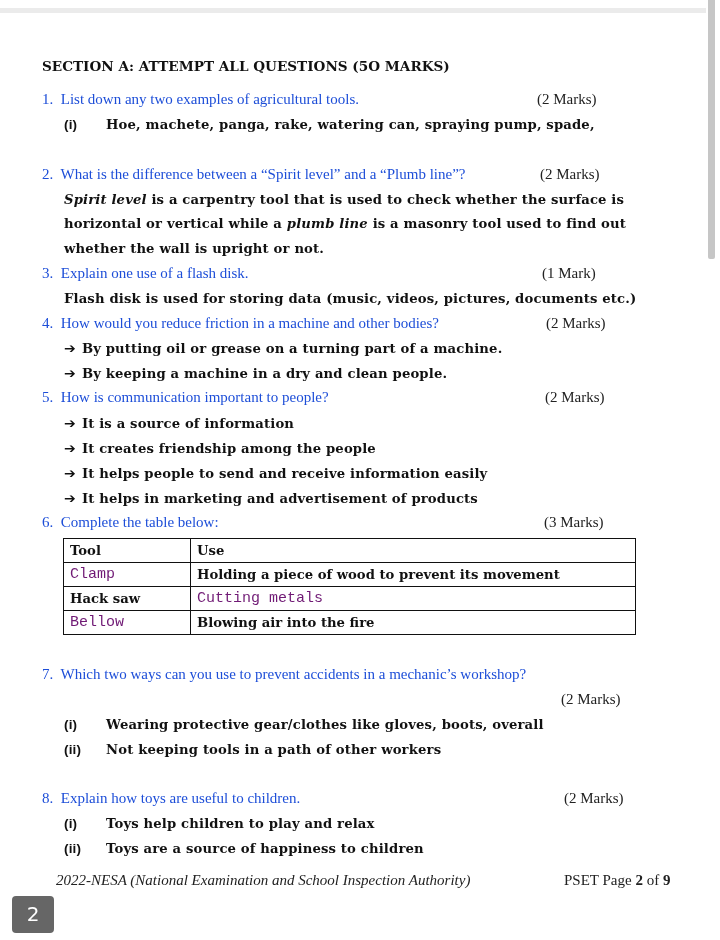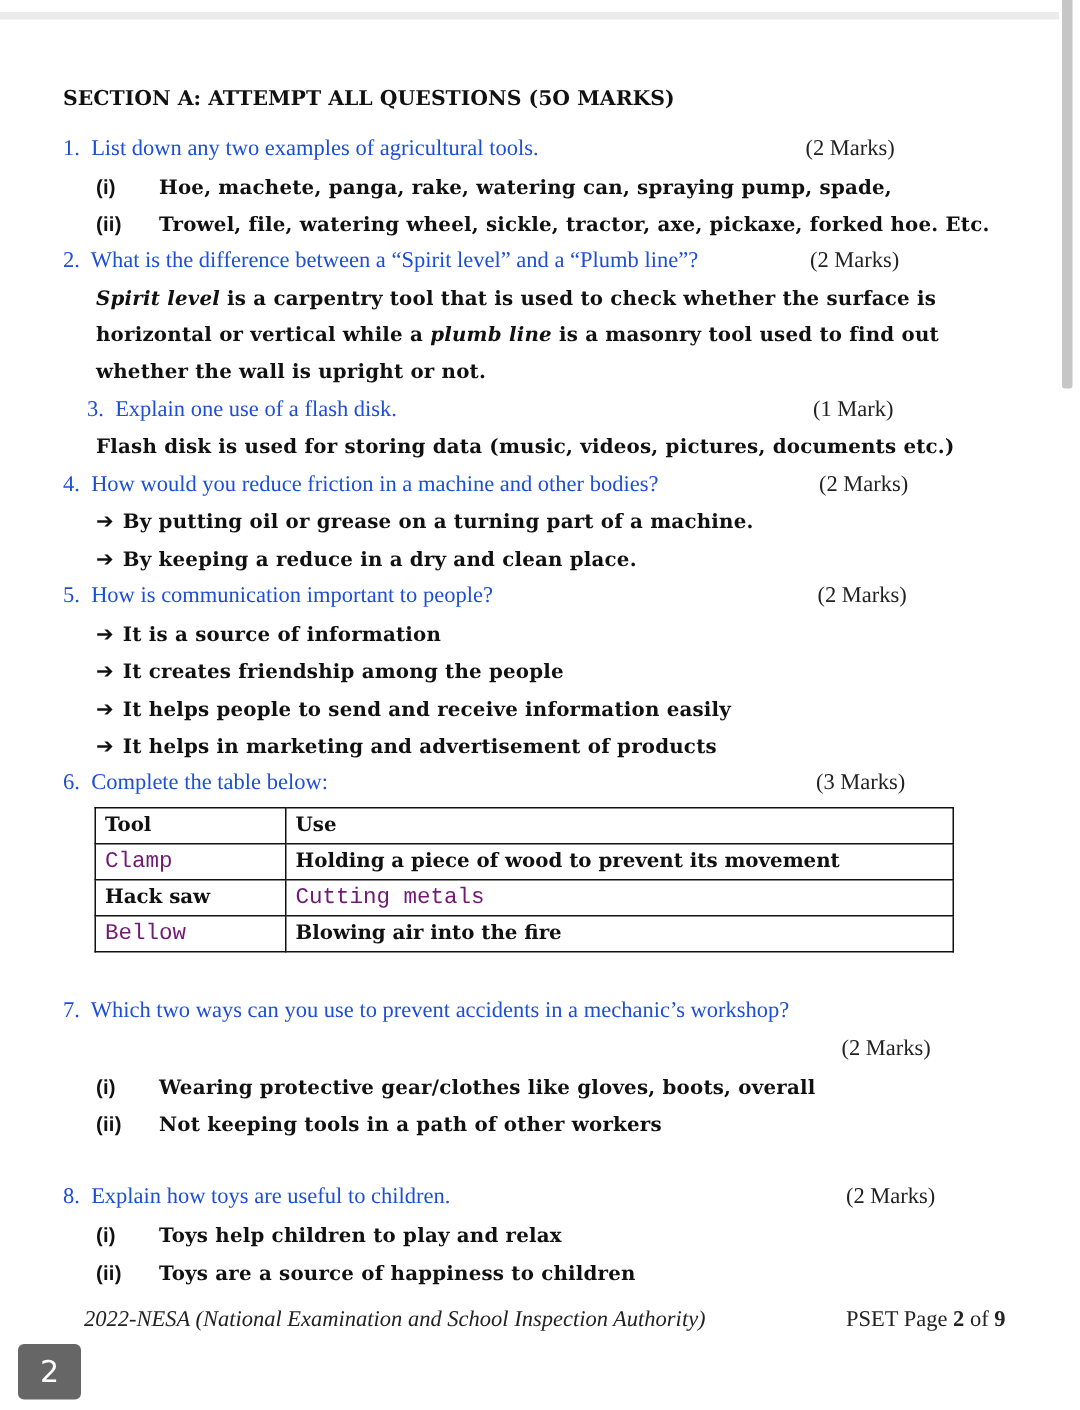--- a/index.html
+++ b/index.html
@@ -47,54 +47,51 @@
   <div class="ln heading" style="left:42px; top:58px;">SECTION A: ATTEMPT ALL QUESTIONS (5O MARKS)</div>
 
   <div class="ln reg" style="left:42px; top:91px;">
     <span>1.</span>&nbsp;
     <span>List down any two examples of agricultural tools.</span>
   </div>
   <div class="marks" style="left:537px; top:91px;">(2 Marks)</div>
   <div class="ln bold" style="left:64px; top:117px;">
     <span class="rn" style="width:42px;">(i)</span><span>Hoe, machete, panga, rake, watering can, spraying pump, spade,</span>
   </div>
-  <div class="ln bold" style="left:64px; top:142px;">
-    <span class="rn" style="width:42px;">(ii)</span><span>Trowel, file, watering wheel, sickle, tractor, axe, pickaxe, forked hoe. Etc.</span>
-  </div>
 
   <div class="ln reg" style="left:42px; top:166px;">
     <span>2.</span>&nbsp;
     <span>What is the difference between a “Spirit level” and a “Plumb line”?</span>
   </div>
   <div class="marks" style="left:540px; top:166px;">(2 Marks)</div>
   <div class="ln bold" style="left:64px; top:192px;">
     <i>Spirit level</i><span> is a carpentry tool that is used to check whether the surface is</span>
   </div>
   <div class="ln bold" style="left:64px; top:216px;">
     <span>horizontal or vertical while a </span><i>plumb line</i><span> is a masonry tool used to find out</span>
   </div>
   <div class="ln bold" style="left:64px; top:241px;">whether the wall is upright or not.</div>
 
-  <div class="ln reg" style="left:42px; top:265px;margin-left:16px;">
+  <div class="ln reg" style="left:42px; top:265px;">
     <span>3.</span>&nbsp;
     <span>Explain one use of a flash disk.</span>
   </div>
   <div class="marks" style="left:542px; top:265px;">(1 Mark)</div>
   <div class="ln bold" style="left:64px; top:291px;">Flash disk is used for storing data (music, videos, pictures, documents etc.)</div>
 
   <div class="ln reg" style="left:42px; top:315px;">
     <span>4.</span>&nbsp;
     <span>How would you reduce friction in a machine and other bodies?</span>
   </div>
   <div class="marks" style="left:546px; top:315px;">(2 Marks)</div>
   <div class="ln bold" style="left:64px; top:340px;">
     <span class="arrow">➔</span><span>By putting oil or grease on a turning part of a machine.</span>
   </div>
   <div class="ln bold" style="left:64px; top:365px;">
-    <span class="arrow">➔</span><span>By keeping a reduce in a dry and clean place.</span>
+    <span class="arrow">➔</span><span>By keeping a machine in a dry and clean people.</span>
   </div>
 
   <div class="ln reg" style="left:42px; top:389px;">
     <span>5.</span>&nbsp;
     <span>How is communication important to people?</span>
   </div>
   <div class="marks" style="left:545px; top:389px;">(2 Marks)</div>
   <div class="ln bold" style="left:64px; top:415px;">
     <span class="arrow">➔</span><span>It is a source of information</span>
   </div>

